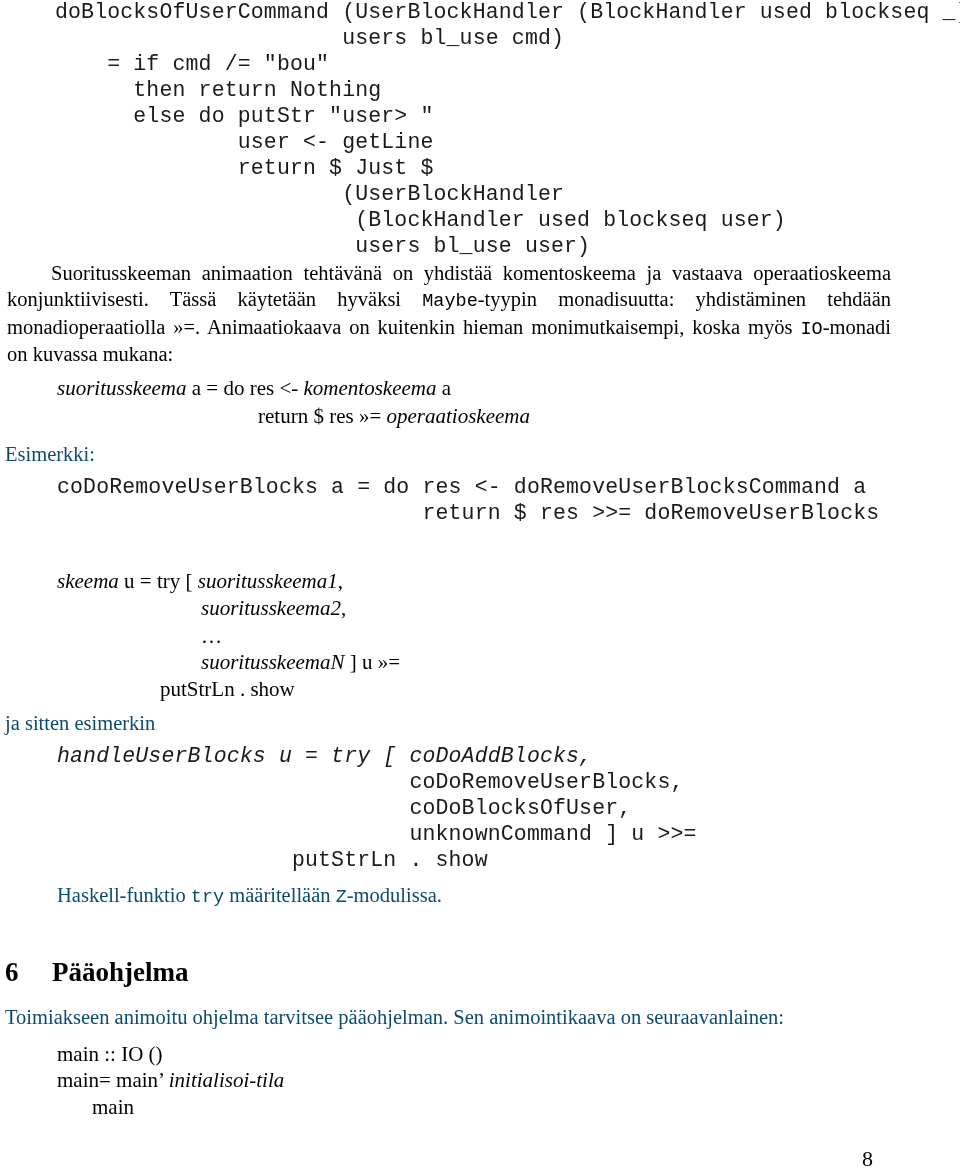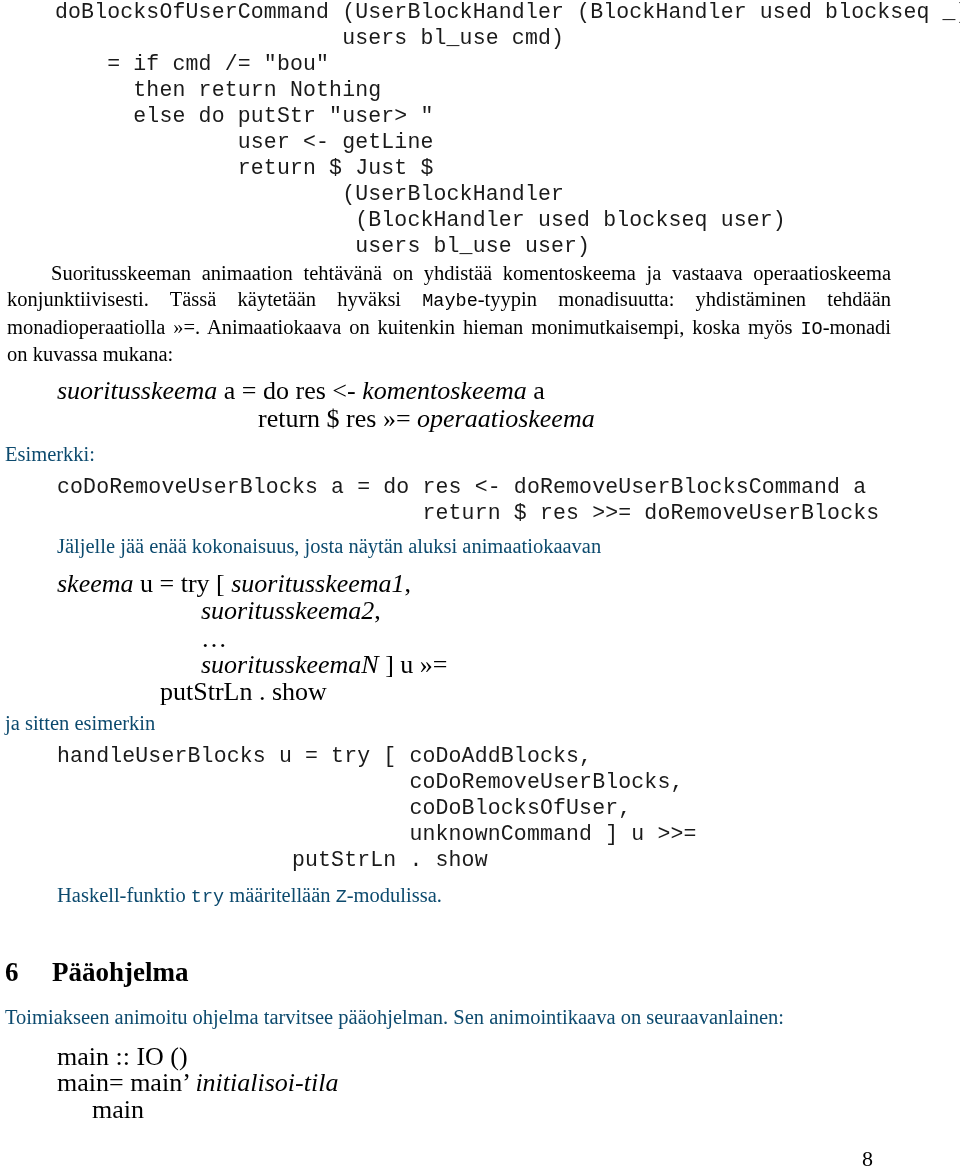--- a/index.html
+++ b/index.html
@@ -54,21 +54,21 @@
     text-justify: inter-word;
     color: #000000;
   }
   .body-block .mono {
     font-family: "Liberation Mono", "DejaVu Sans Mono", monospace;
     font-size: 18.5px;
   }
 
   .formula {
     font-family: "Liberation Serif", "DejaVu Serif", serif;
-    font-size: 26px;
+    font-size: 21px;
     white-space: pre;
   }
   .formula i, .it {
     font-style: italic;
   }
 
   
   .sec-num {
     position: absolute;
     font-family: "Liberation Serif", "DejaVu Serif", serif;
@@ -121,34 +121,33 @@
     <div class="ln formula" style="left:258px; top:406px;"><span>return $ res »= </span><i>operaatioskeema</i></div>
   </div>
 
   <div class="ln body-text" style="left:5px; top:444px;">Esimerkki:</div>
 
   <div>
     <div class="ln code" style="left:57px; top:477px;">coDoRemoveUserBlocks a = do res &lt;- doRemoveUserBlocksCommand a</div>
     <div class="ln code" style="left:57px; top:503px;">                            return $ res &gt;&gt;= doRemoveUserBlocks</div>
   </div>
 
-  <div class="ln body-text" style="left:57px; top:536px;">Jäljelle jää enää kokonaisuus, josta näytän aluksi animaatiokaavan</div>
 
   <div>
     <div class="ln formula" style="left:57px; top:571px;"><i>skeema</i><span> u = try [ </span><i>suoritusskeema1</i><span>,</span></div>
     <div class="ln formula" style="left:201px; top:598px;"><i>suoritusskeema2</i><span>,</span></div>
     <div class="ln formula" style="left:201px; top:626px;"><span>…</span></div>
     <div class="ln formula" style="left:201px; top:652px;"><i>suoritusskeemaN</i><span> ] u »=</span></div>
     <div class="ln formula" style="left:160px; top:679px;">putStrLn . show</div>
   </div>
 
   <div class="ln body-text" style="left:5px; top:713px;">ja sitten esimerkin</div>
 
   <div>
-    <div class="ln code" style="left:57px; top:746px;">handleUserBlocks u = try [ coDoAddBlocks,</div>
+    <div class="ln code" style="left:57px; top:746px;font-style:italic;">handleUserBlocks u = try [ coDoAddBlocks,</div>
     <div class="ln code" style="left:57px; top:772px;">                           coDoRemoveUserBlocks,</div>
     <div class="ln code" style="left:57px; top:798px;">                           coDoBlocksOfUser,</div>
     <div class="ln code" style="left:57px; top:824px;">                           unknownCommand ] u &gt;&gt;=</div>
     <div class="ln code" style="left:57px; top:850px;">                  putStrLn . show</div>
   </div>
 
   <div class="ln body-text" style="left:57px; top:885px;"><span>Haskell-funktio </span><span class="inline-mono">try</span><span> määritellään </span><span class="inline-mono">Z</span><span>-modulissa.</span></div>
 
   <div class="sec-num" style="left:5px;  top:957px;">6</div>
   <div class="sec-title" style="left:52px; top:957px;">Pääohjelma</div>

